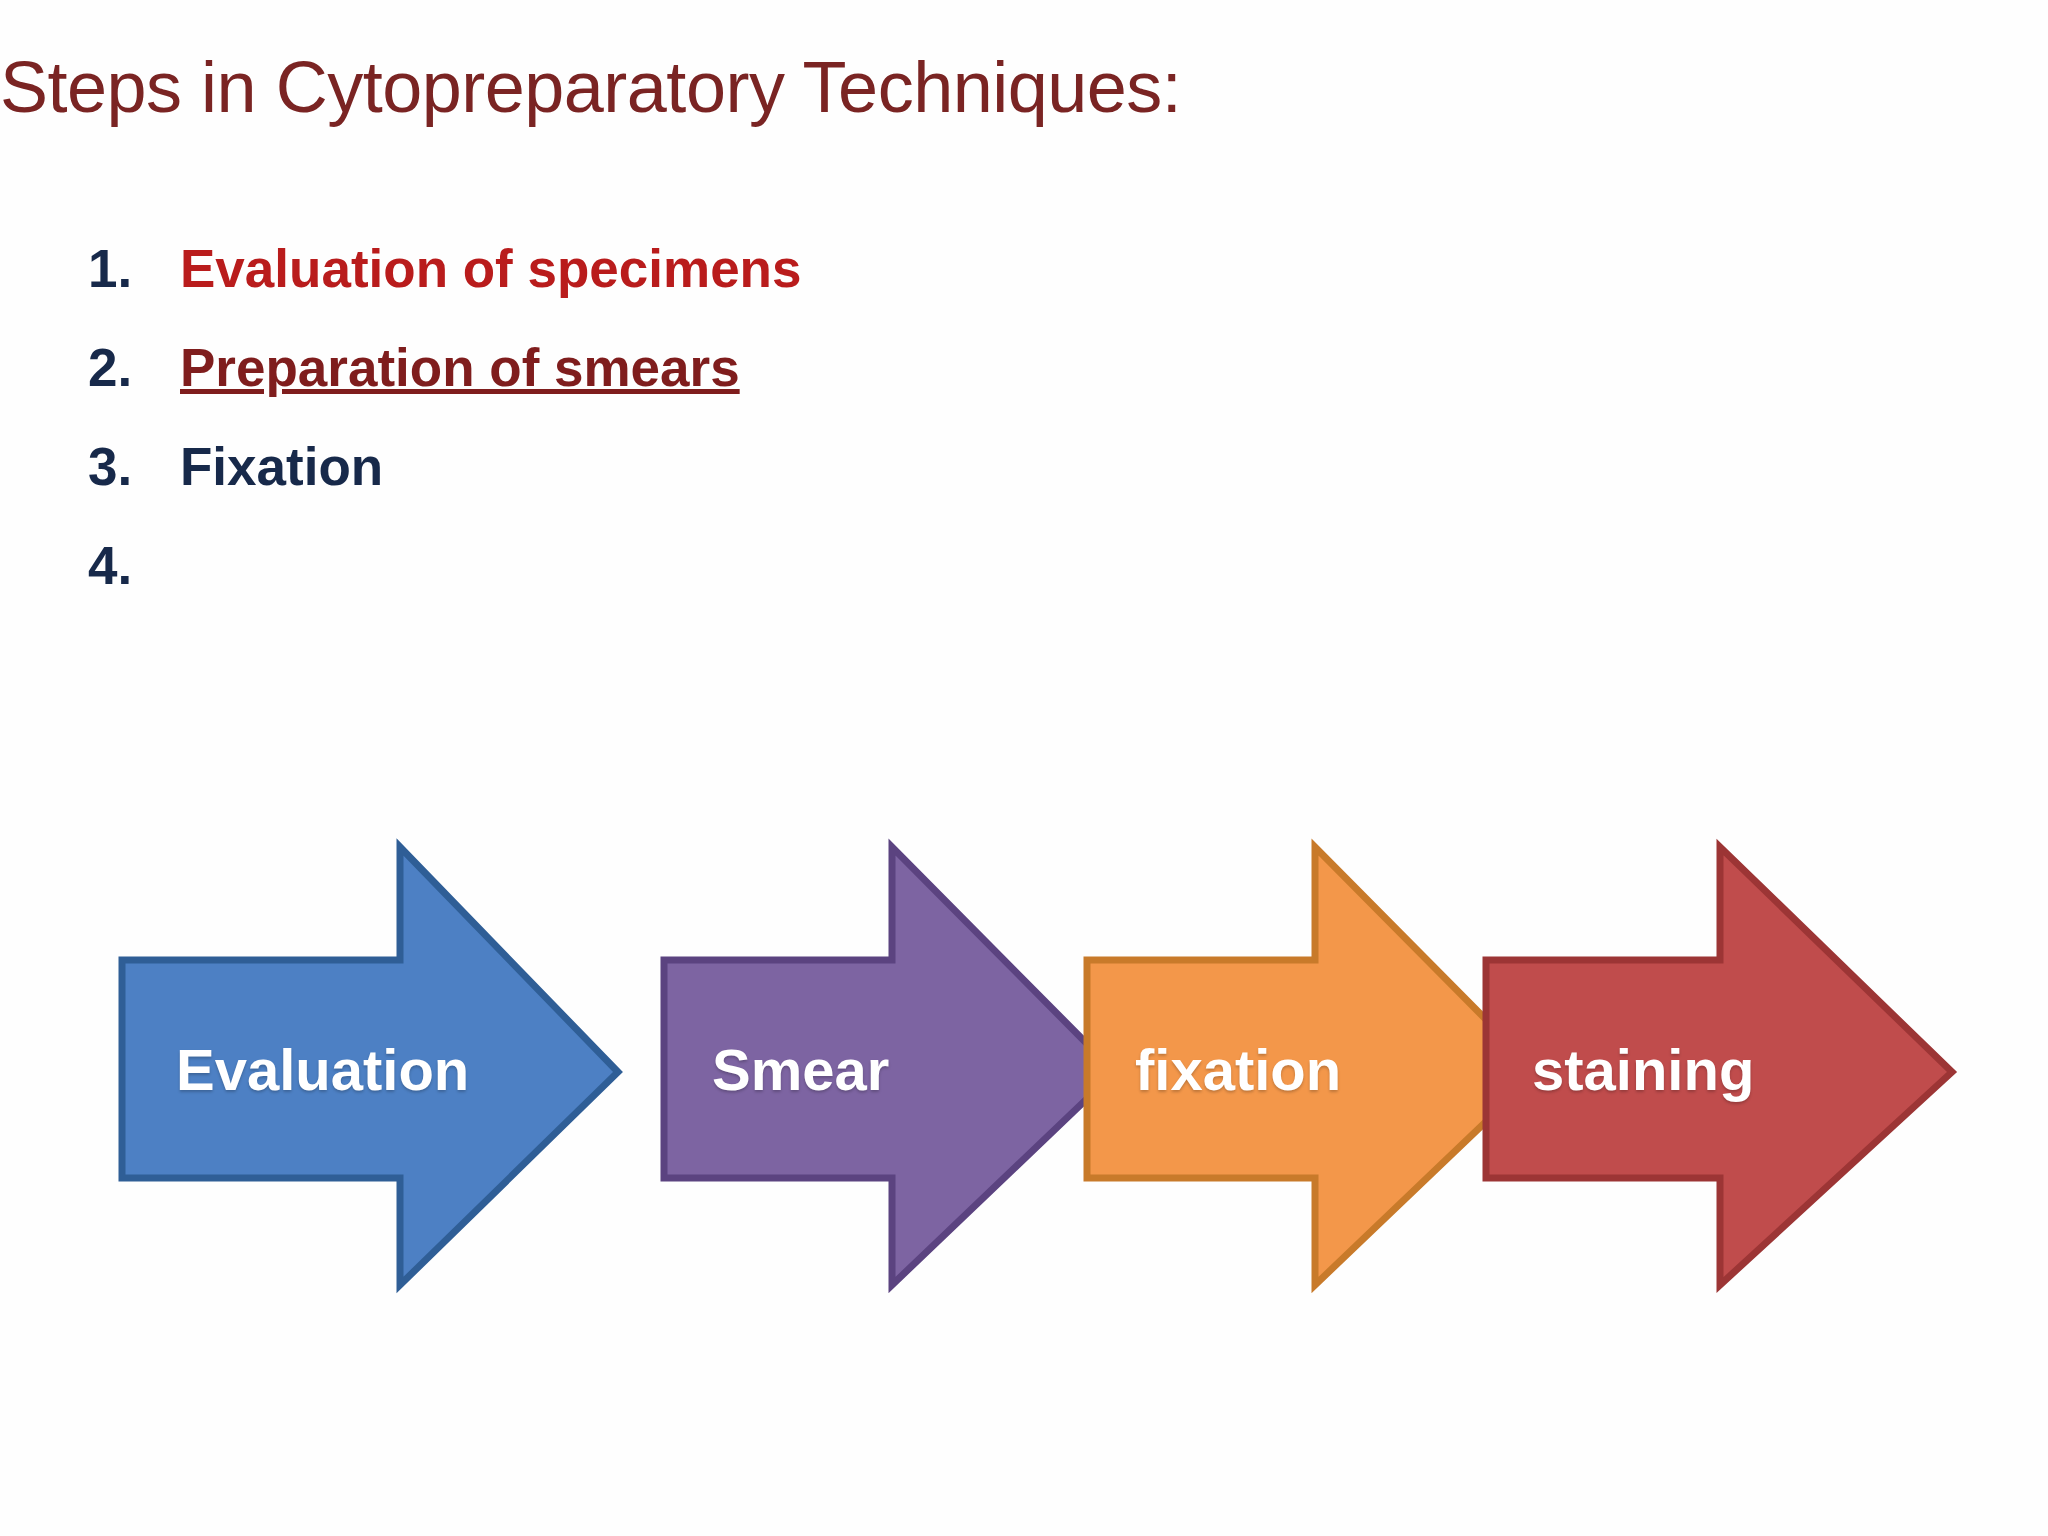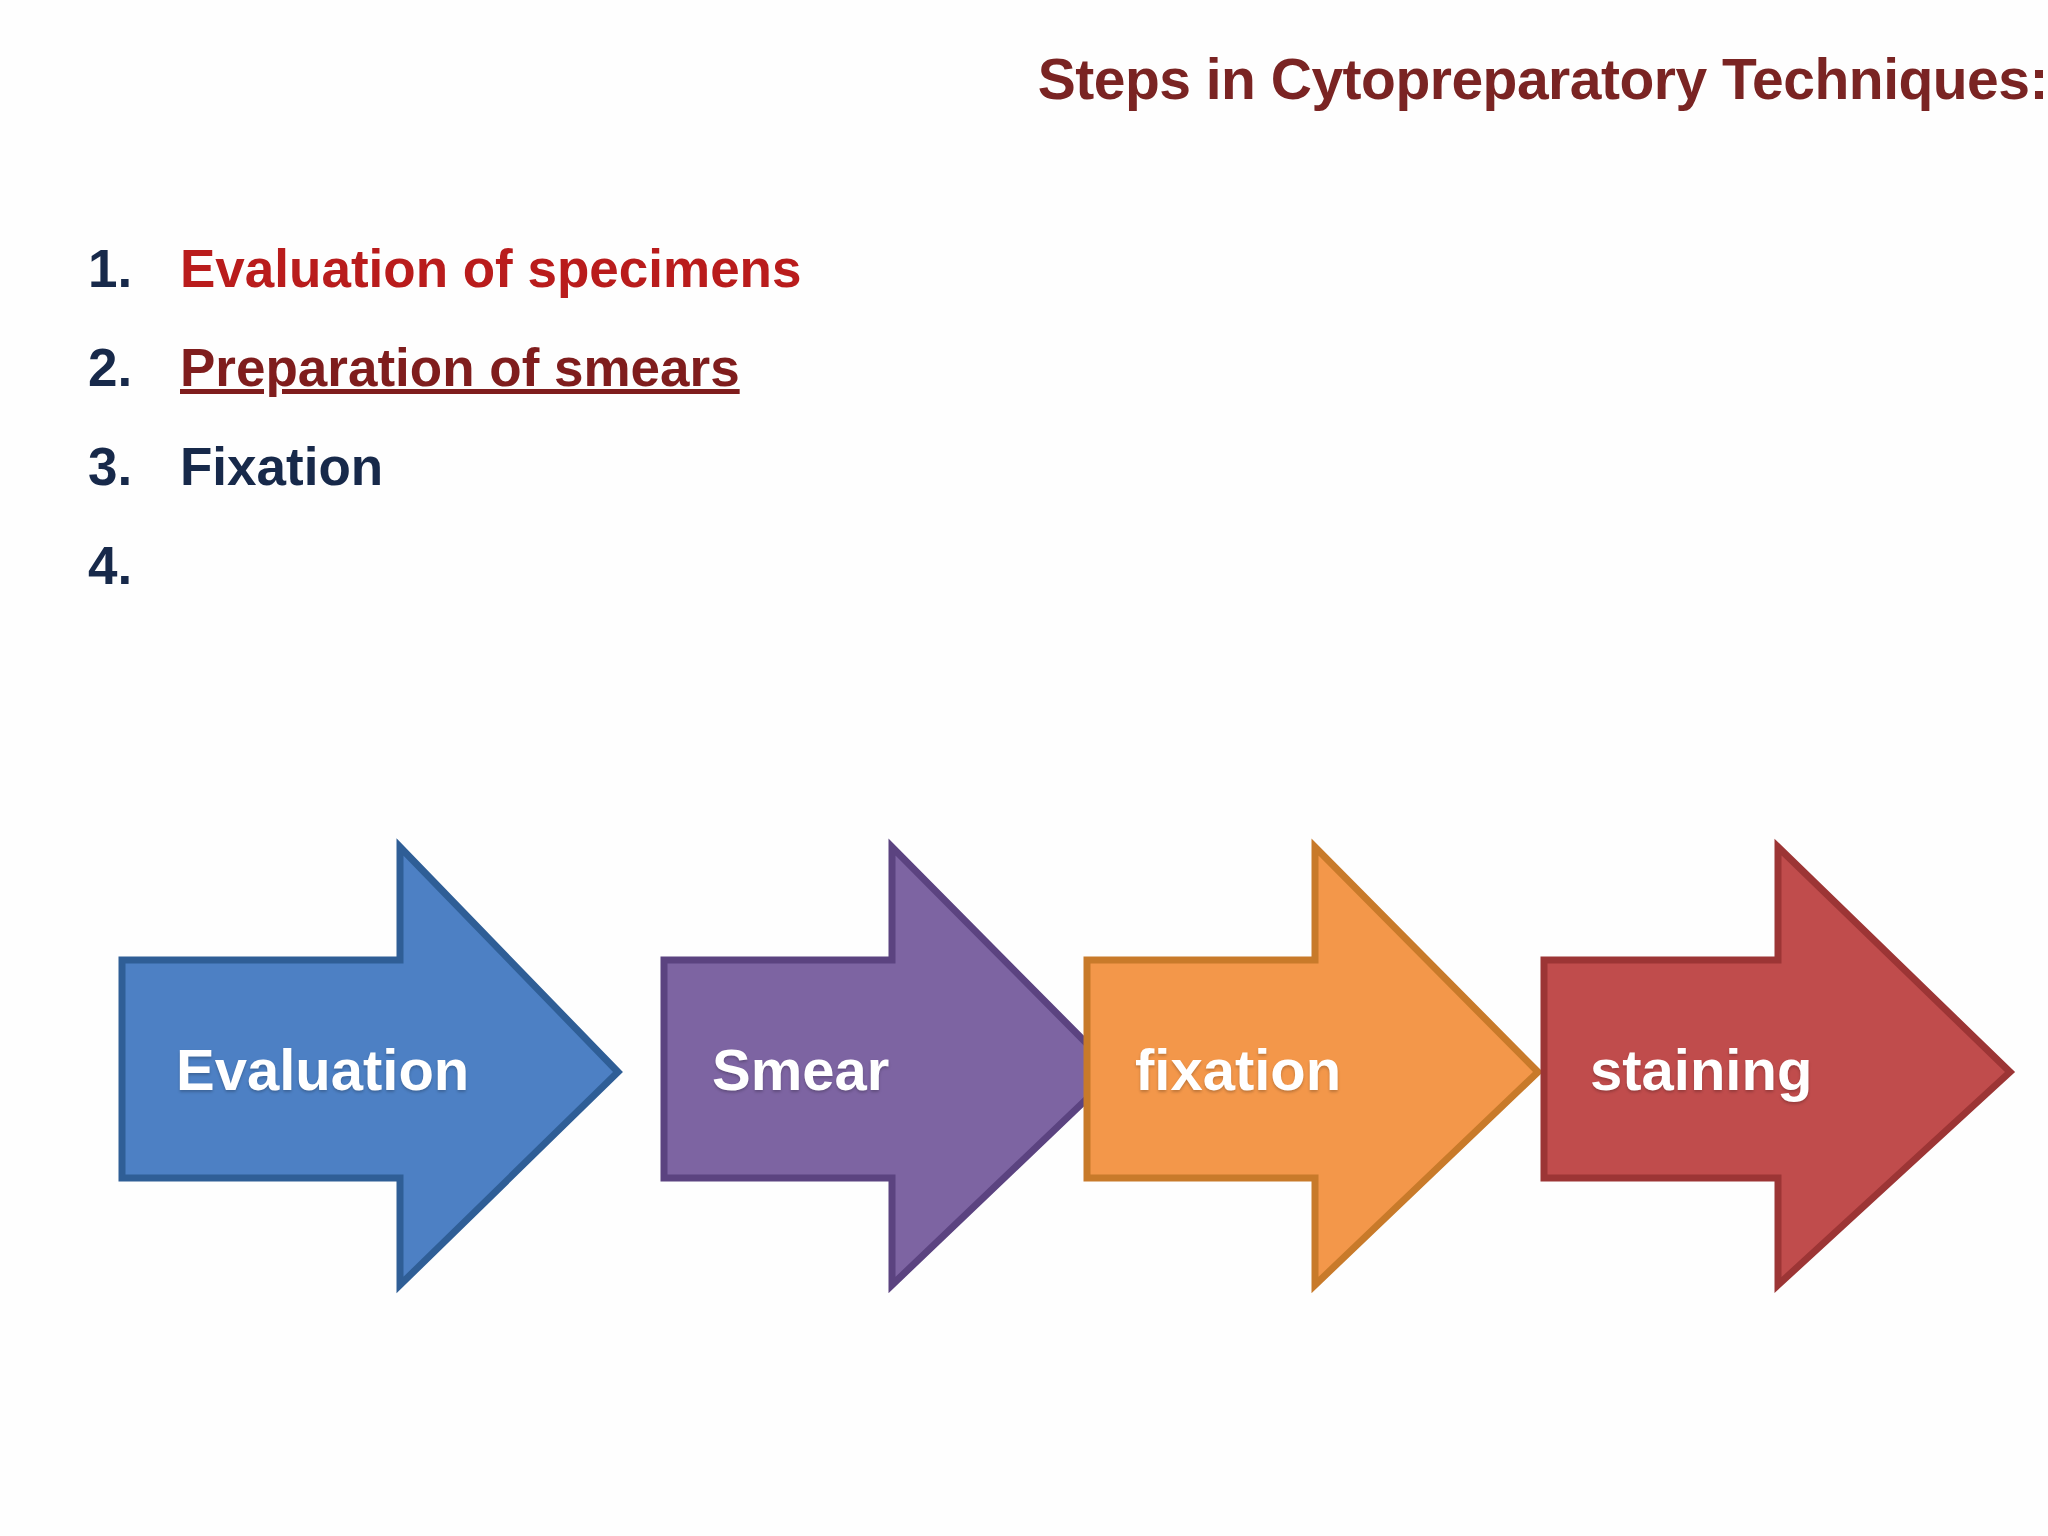--- a/index.html
+++ b/index.html
@@ -24,23 +24,23 @@
     height: 1536px;
     background: #fefefe;
   }
 
   
   #title {
     position: absolute;
     left: 0;
     top: 50px;
     width: 2048px;
-    text-align: right;
-    font-size: 57px;
-    font-weight: bold;
+    text-align: left;
+    font-size: 72px;
+    font-weight: normal;
     letter-spacing: -0.5px;
     color: #7a2423;
     line-height: 1.05;
     white-space: nowrap;
   }
 
   
   #steps-list {
     position: absolute;
     left: 88px;
@@ -94,21 +94,21 @@
     font-weight: bold;
     white-space: nowrap;
     text-shadow: 0 2px 3px rgba(0,0,0,0.22);
     pointer-events: none;
   }
 
   
   #arrow-1 { left: 118px;  width: 520px; }
   #arrow-2 { left: 622px;  width: 475px; margin-left: 38px; }
   #arrow-3 { left: 1083px; width: 475px; }
-  #arrow-4 { left: 1540px; width: 490px; }
+  #arrow-4 { left: 1482px; width: 490px; }
 
   #arrow-1 .arrow-label { left: 58px; }
   #arrow-2 .arrow-label { left: 52px; }
   #arrow-3 .arrow-label { left: 52px; }
   #arrow-4 .arrow-label { left: 50px; }
 </style>
 </head>
 <body style="background: rgb(254, 254, 254);">
 
 <div id="slide" style="background: rgb(254, 254, 254);">

